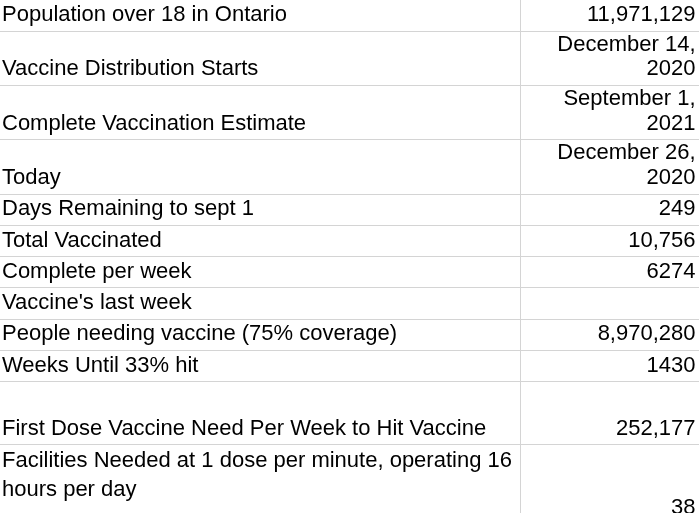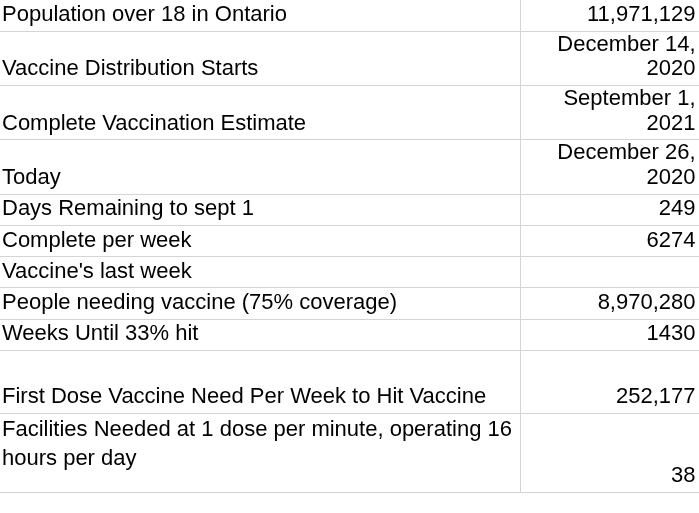--- a/index.html
+++ b/index.html
@@ -86,20 +86,24 @@
       </div>
       <div class="row h-std">
         <div class="cell cell-label">Today</div>
         <div class="cell cell-value">December 26, 2020</div>
       </div>
       <div class="row h-std">
         <div class="cell cell-label">Days Remaining to sept 1</div>
         <div class="cell cell-value">249</div>
       </div>
       <div class="row h-std">
+        <div class="cell cell-label">Total Vaccinated</div>
+        <div class="cell cell-value">10,756</div>
+      </div>
+      <div class="row h-std">
         <div class="cell cell-label">Complete per week</div>
         <div class="cell cell-value">6274</div>
       </div>
       <div class="row h-std">
         <div class="cell cell-label">Vaccine's last week</div>
         <div class="cell cell-value"></div>
       </div>
       <div class="row h-std">
         <div class="cell cell-label">People needing vaccine (75% coverage)</div>
         <div class="cell cell-value">8,970,280</div>

